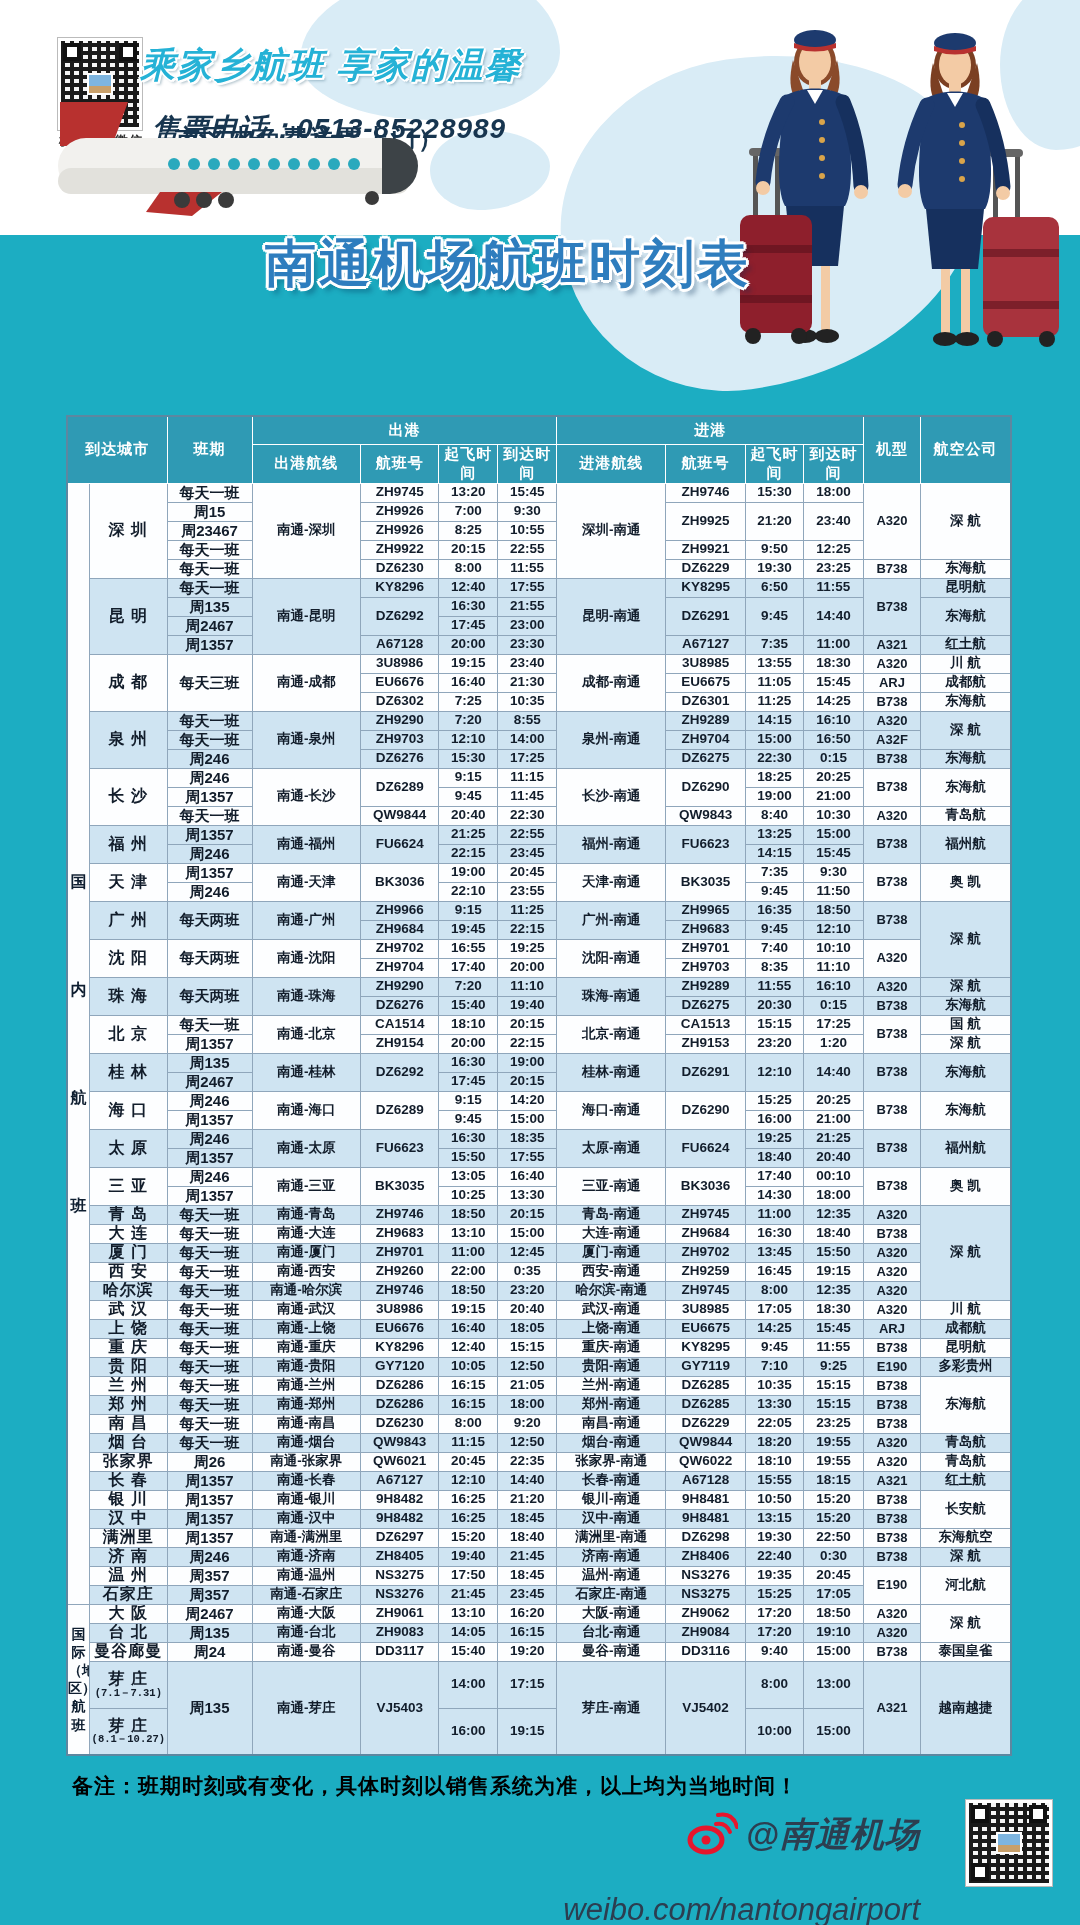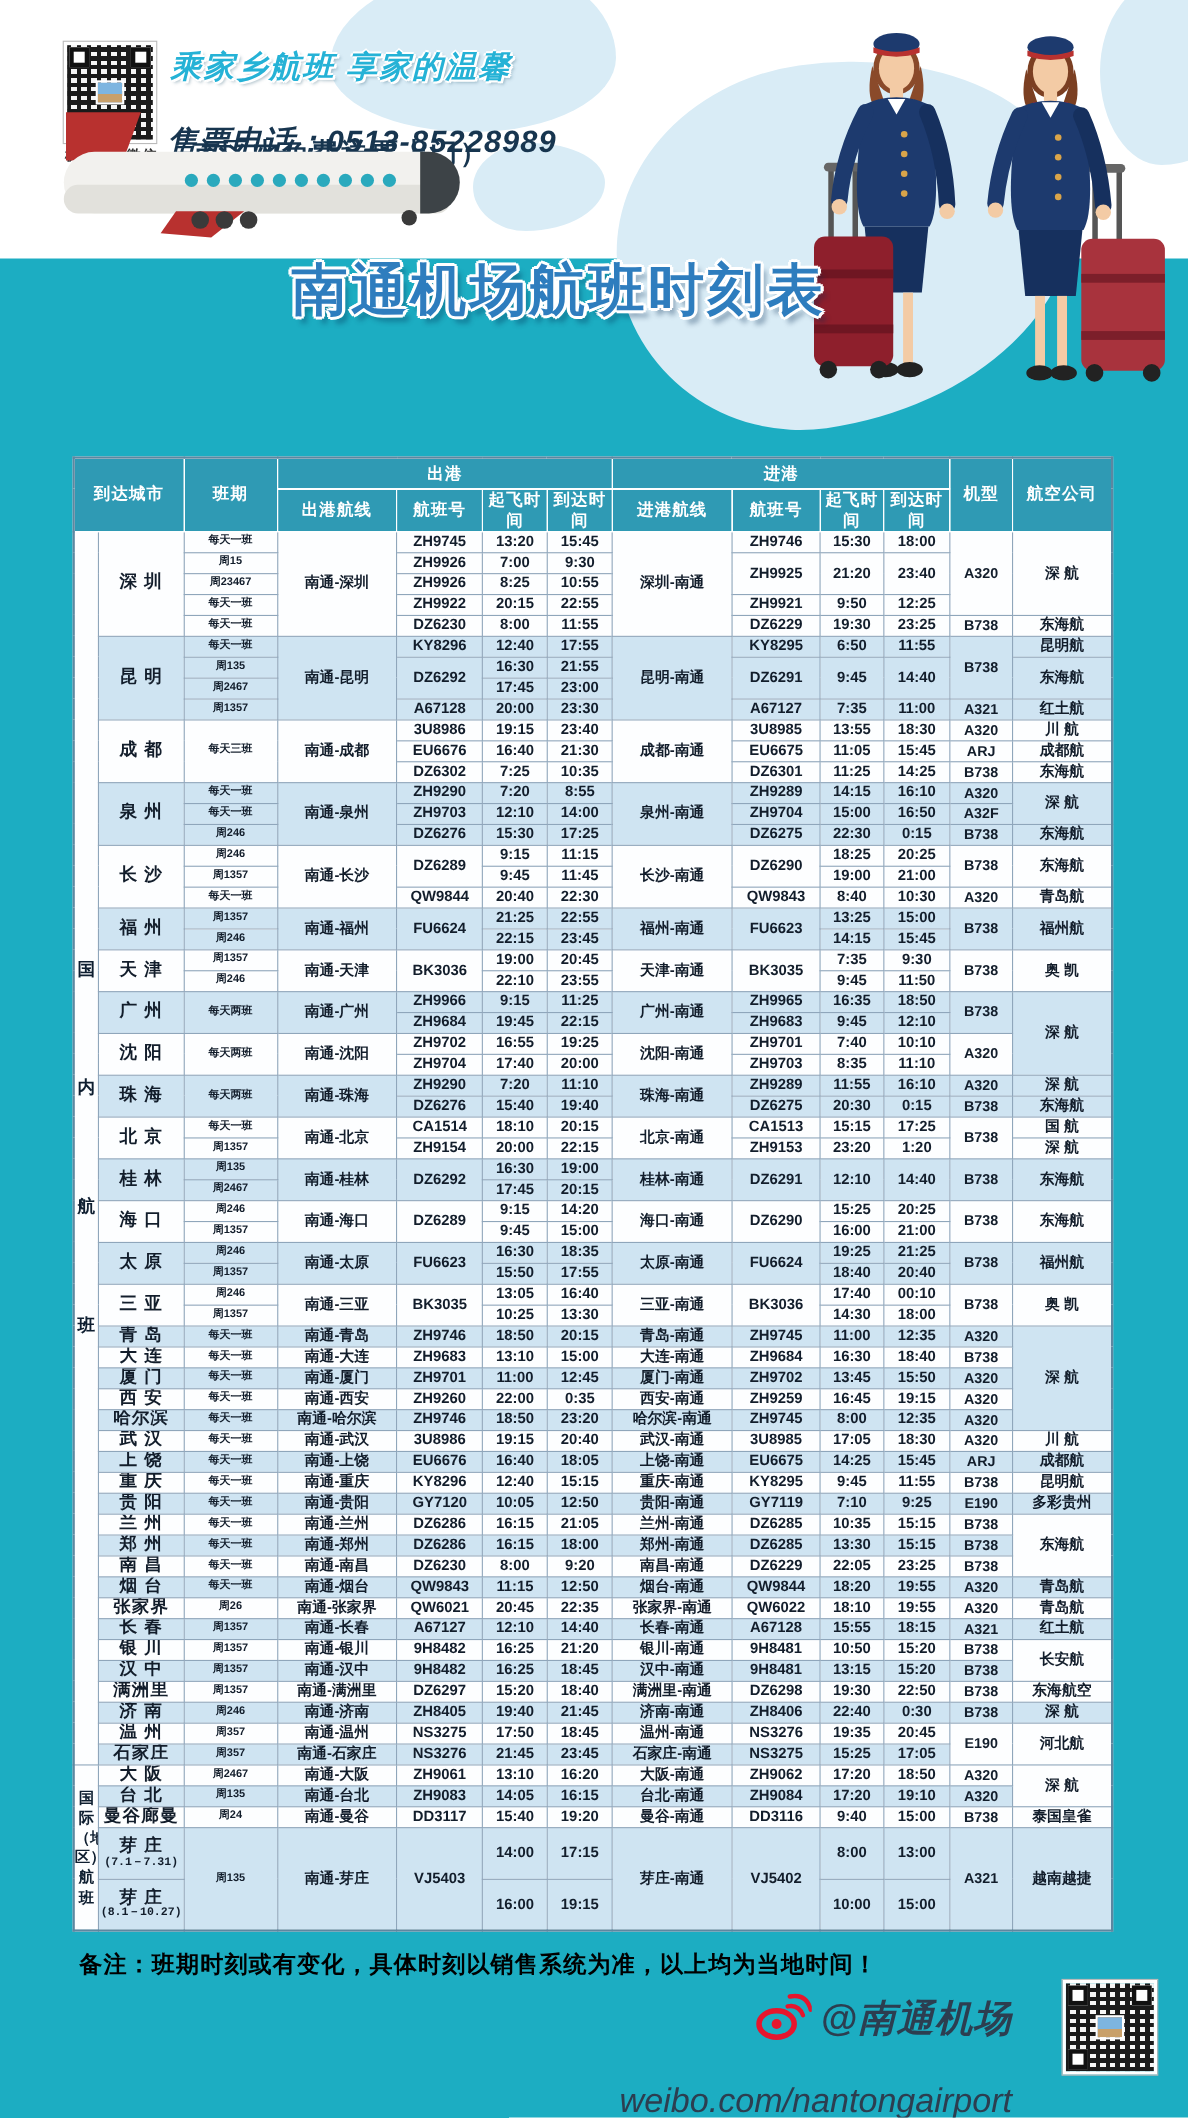--- a/index.html
+++ b/index.html
@@ -26,21 +26,21 @@
       repeating-linear-gradient(90deg,#1a1a1a 0 4px,#f5f5f5 4px 9px);
       border:3px solid #fff;outline:1px solid #bbb;}
   .wx-qr{width:84px;height:92px;}
   .qr .eye{position:absolute;width:18px;height:18px;border:4px solid #111;background:#fff;}
   .qr .eye.tl{left:2px;top:2px}.qr .eye.tr{right:2px;top:2px}.qr .eye.bl{left:2px;bottom:2px}
   .qr .photo{position:absolute;left:50%;top:50%;transform:translate(-50%,-50%);
       width:26px;height:22px;background:linear-gradient(#7db5e0 60%,#c8a06a 60%);border:2px solid #fff;}
   .wx-caption{font-size:13px;font-weight:bold;color:#2b2b2b;margin-top:2px;letter-spacing:1px;}
 
   
-  .slogan{position:absolute;left:155px;top:42px;font-size:28px;font-weight:bold;font-style:italic;
+  .slogan{position:absolute;left:140px;top:42px;font-size:35px;font-weight:bold;font-style:italic;
       color:#25b2d6;letter-spacing:2px;
       text-shadow:-2px 0 #fff,2px 0 #fff,0 -2px #fff,0 2px #fff,2px 2px #fff,3px 3px 3px rgba(0,60,90,.35);}
   .phone{position:absolute;left:152px;top:86px;font-size:28px;font-weight:bold;font-style:italic;color:var(--navy);letter-spacing:1px;margin-top:24px;}
   .phone-note{position:absolute;left:148px;top:122px;font-size:25px;font-weight:bold;color:var(--navy);letter-spacing:2px;}
 
   
   .plane{position:absolute;left:42px;top:100px;}
 
   
   .crew{position:absolute;right:0;top:0;}
@@ -63,21 +63,21 @@
   .flights tbody tr{height:19px;}
   .flights tbody tr.tall{height:47px;}
   .flights tbody tr.row-w{background:#fdfeff;}
   .flights tbody tr.row-b{background:var(--stripe-blue);}
   .flights td{font-size:13.5px;font-weight:600;color:#121d2b;line-height:1.05;}
   td.strip{background:#fff;font-weight:bold;color:#0e1e30;white-space:pre-line;}
   td.strip-dom{font-size:16px;line-height:108px;}
   td.strip-intl{font-size:14px;line-height:1.3;padding:0;}
   td.city{font-size:16px;font-weight:bold;letter-spacing:1px;}
   td.city .sub{font-size:10.5px;font-weight:600;letter-spacing:0;line-height:1;font-family:Liberation Mono, monospace;}
-  td.c-sched{font-size:10px;}
+  td.c-sched{font-size:15px;}
   td.c-type{font-size:13px;}
   td.c-air{font-size:13.5px;}
 
   
   .remark{position:absolute;left:72px;top:1772px;font-size:21px;font-weight:bold;color:#000000;letter-spacing:1px;}
   .weibo-line{position:absolute;left:560px;top:1812px;width:360px;display:flex;align-items:flex-start;justify-content:flex-end;gap:8px;}
   .weibo-handle{font-size:34px;font-weight:bold;font-style:italic;color:#2c3e50;letter-spacing:1px;}
   .weibo-url{position:absolute;left:430px;top:1856px;width:490px;text-align:right;
       font-size:31px;font-style:italic;color:#2c3e50;margin-top:36px;}
   .wb-qr{position:absolute;right:28px;top:1800px;}

